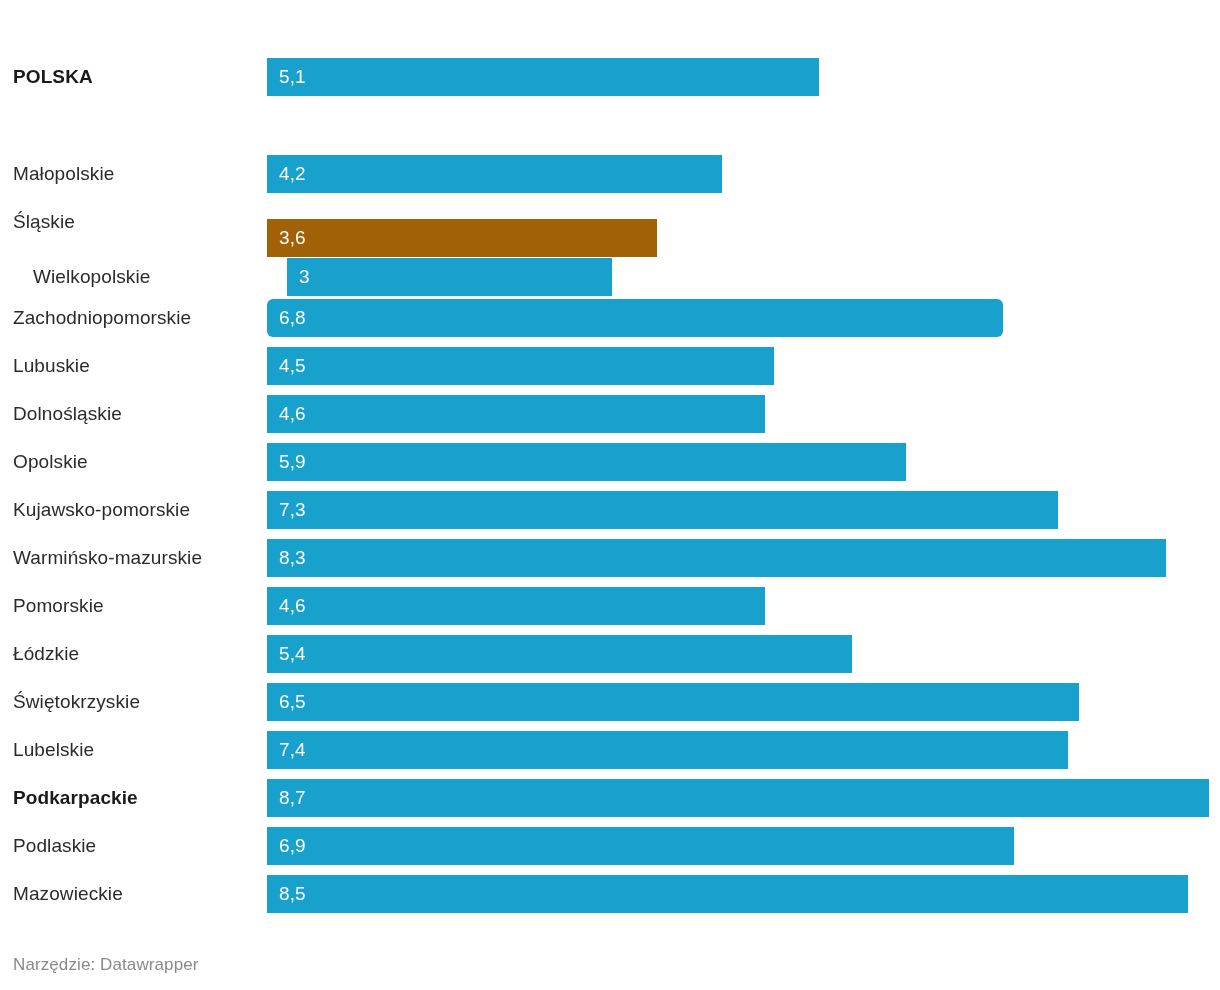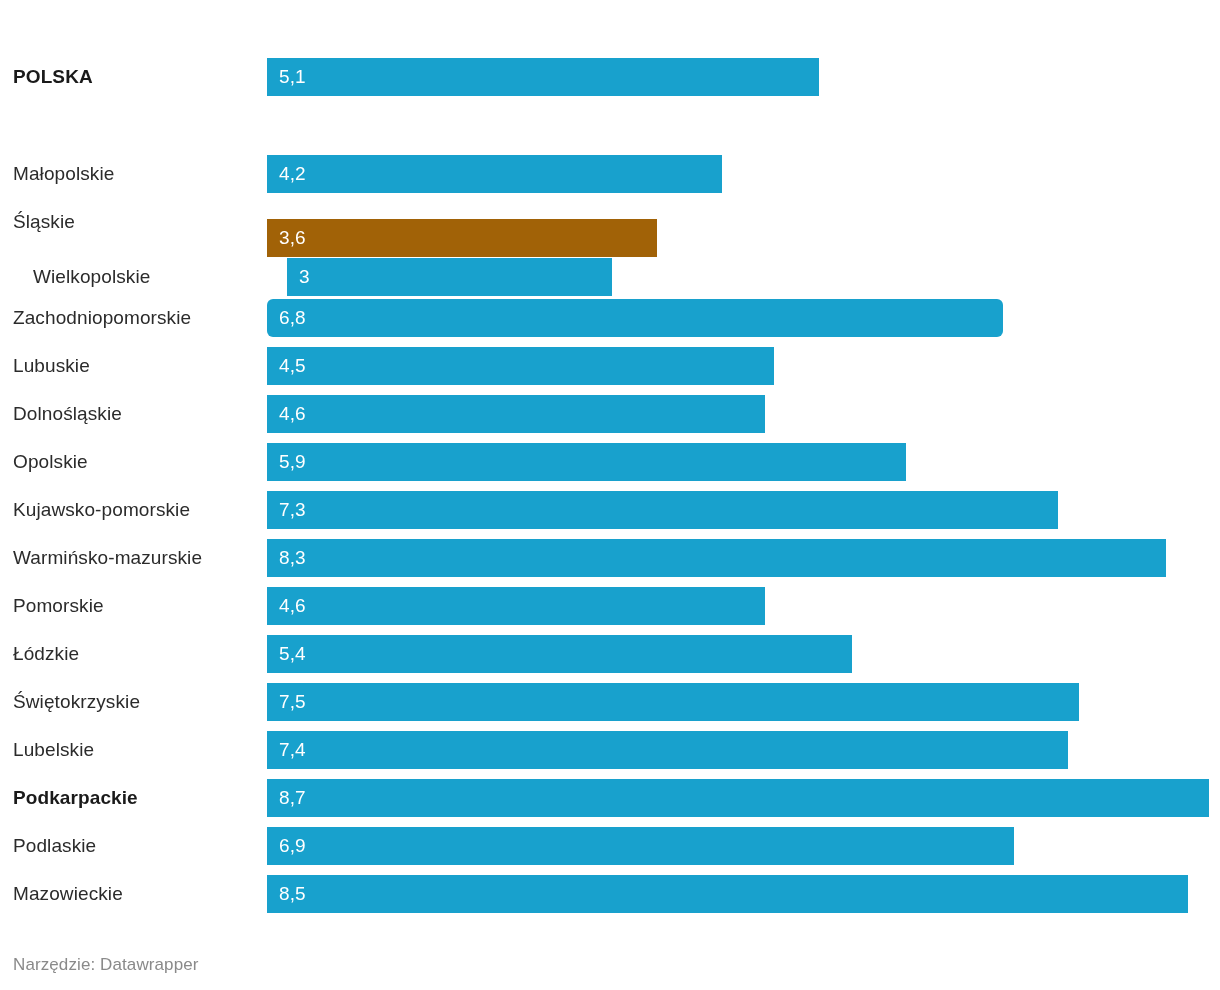--- a/index.html
+++ b/index.html
@@ -188,21 +188,21 @@
         <div class="bar-track">
           <div class="bar-fill" style="width: 584.82px; background: rgb(24, 161, 205);">
             <div class="bar-value">5,4</div>
           </div>
         </div>
       </div>
       <div class="bar-row" style="top: 683px;">
         <div class="row-label">Świętokrzyskie</div>
         <div class="bar-track">
           <div class="bar-fill" style="width: 812.25px; background: rgb(24, 161, 205);">
-            <div class="bar-value">7,5</div>
+            <div class="bar-value">6,5</div>
           </div>
         </div>
       </div>
       <div class="bar-row" style="top: 731px;">
         <div class="row-label">Lubelskie</div>
         <div class="bar-track">
           <div class="bar-fill" style="width: 801.42px; background: rgb(24, 161, 205);">
             <div class="bar-value">7,4</div>
           </div>
         </div>

